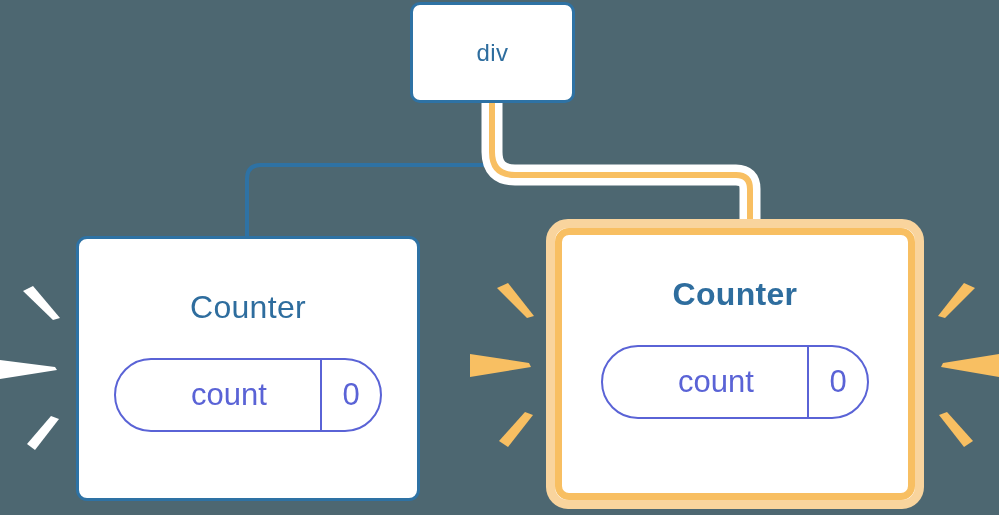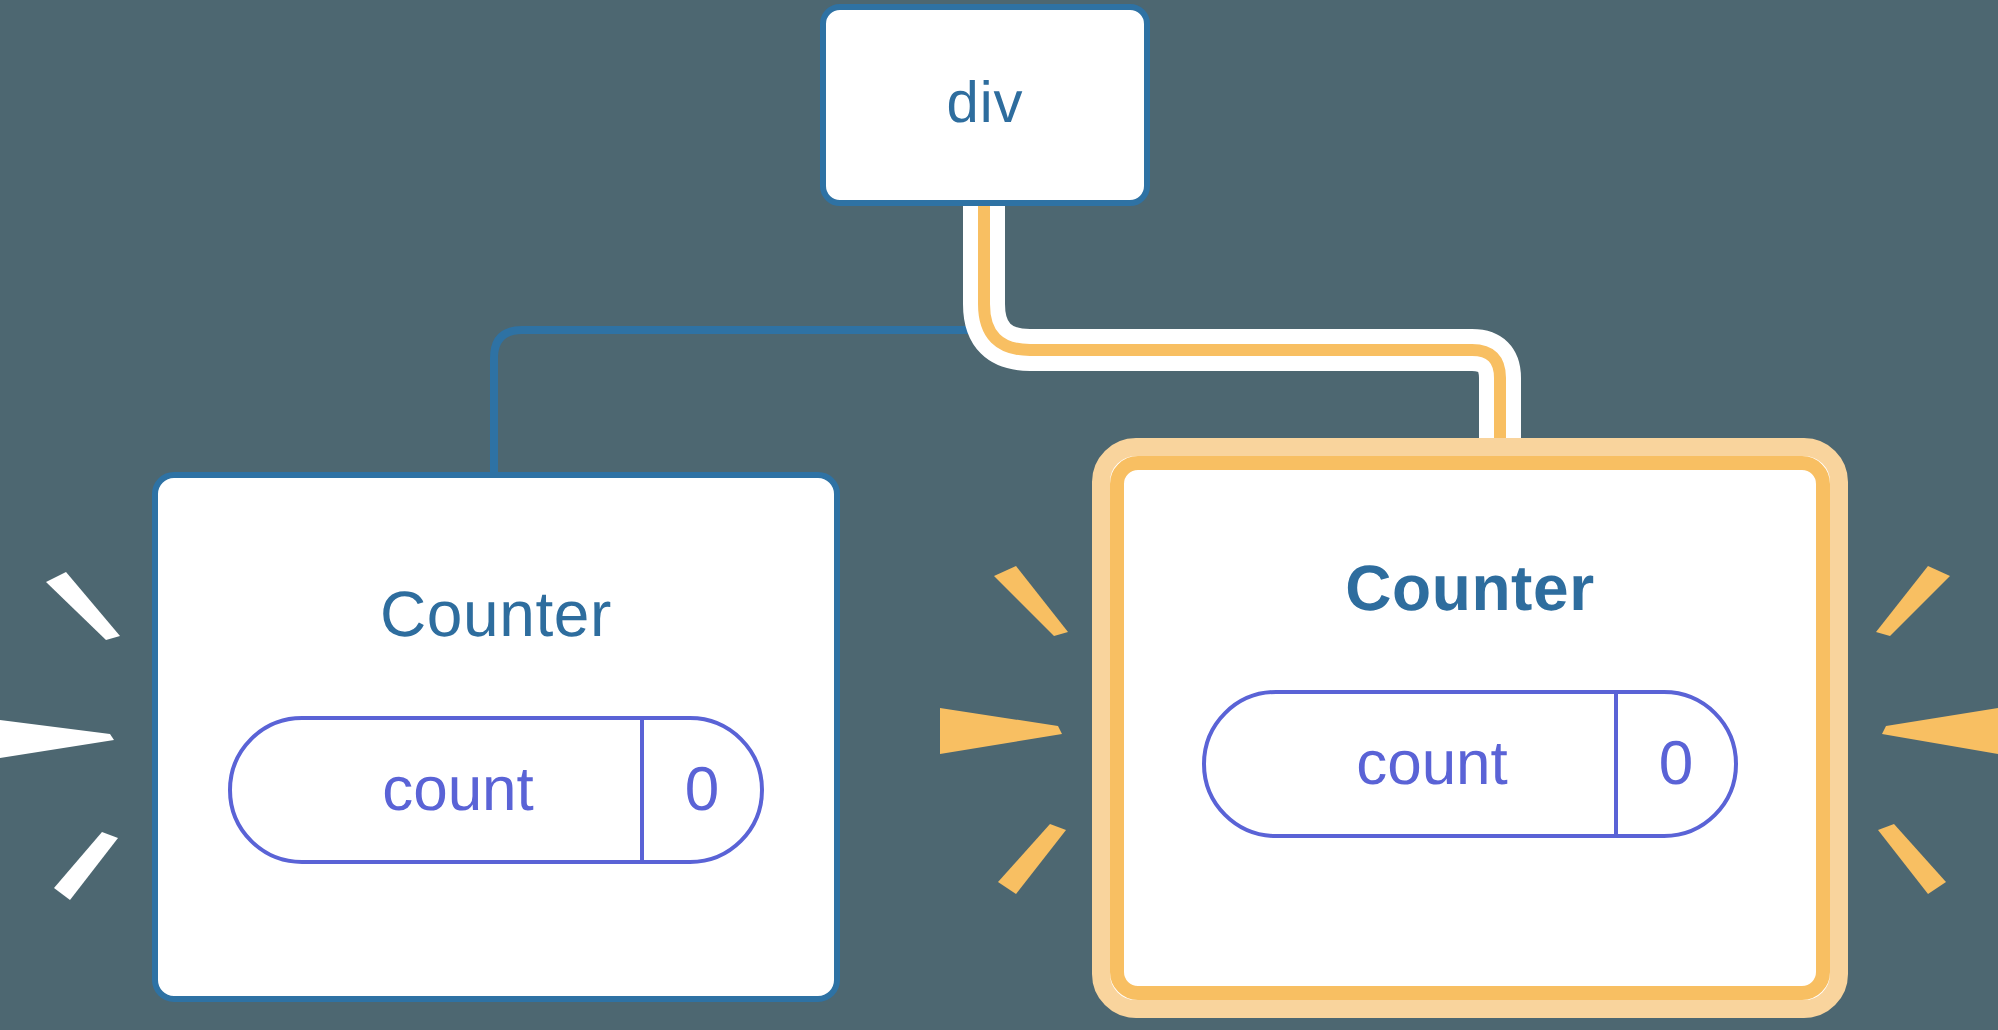--- a/index.html
+++ b/index.html
@@ -54,21 +54,21 @@
     left: 410px;
     top: 2px;
     width: 165px;
     height: 101px;
     border: 3px solid #2e72a4;
     border-radius: 10px;
     justify-content: center;
   }
 
   .node-div .node-title {
-    font-size: 29px;
+    font-size: 24px;
     color: #2e6d9e;
     font-weight: 400;
     letter-spacing: 0.5px;
   }
 
   .node-counter-left {
     left: 76px;
     top: 236px;
     width: 344px;
     height: 265px;

